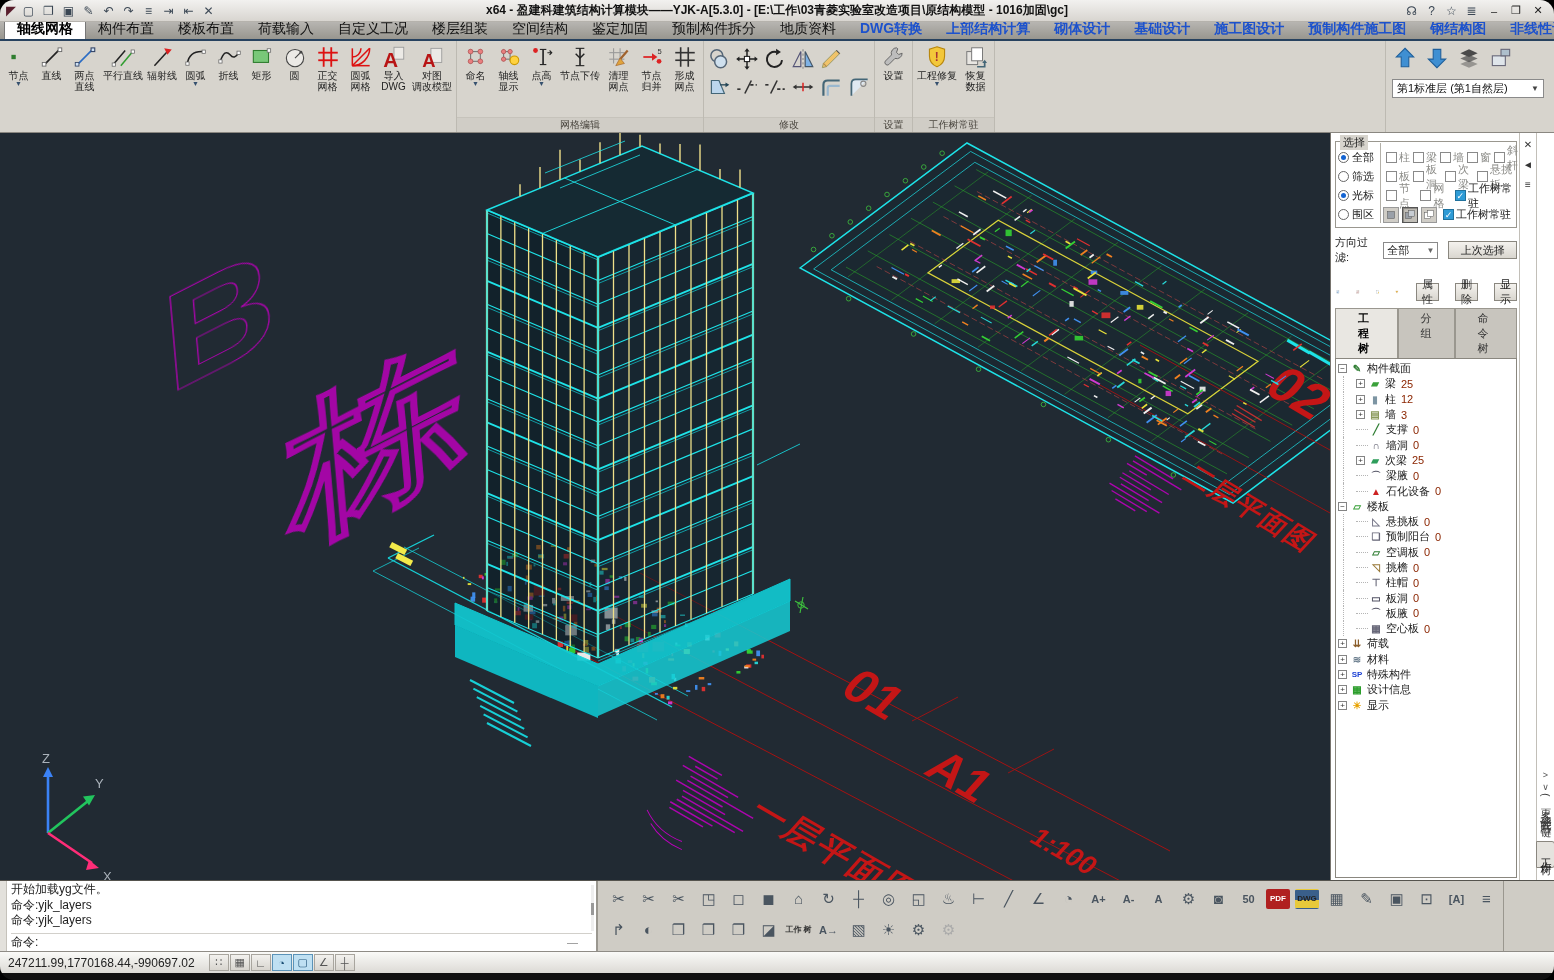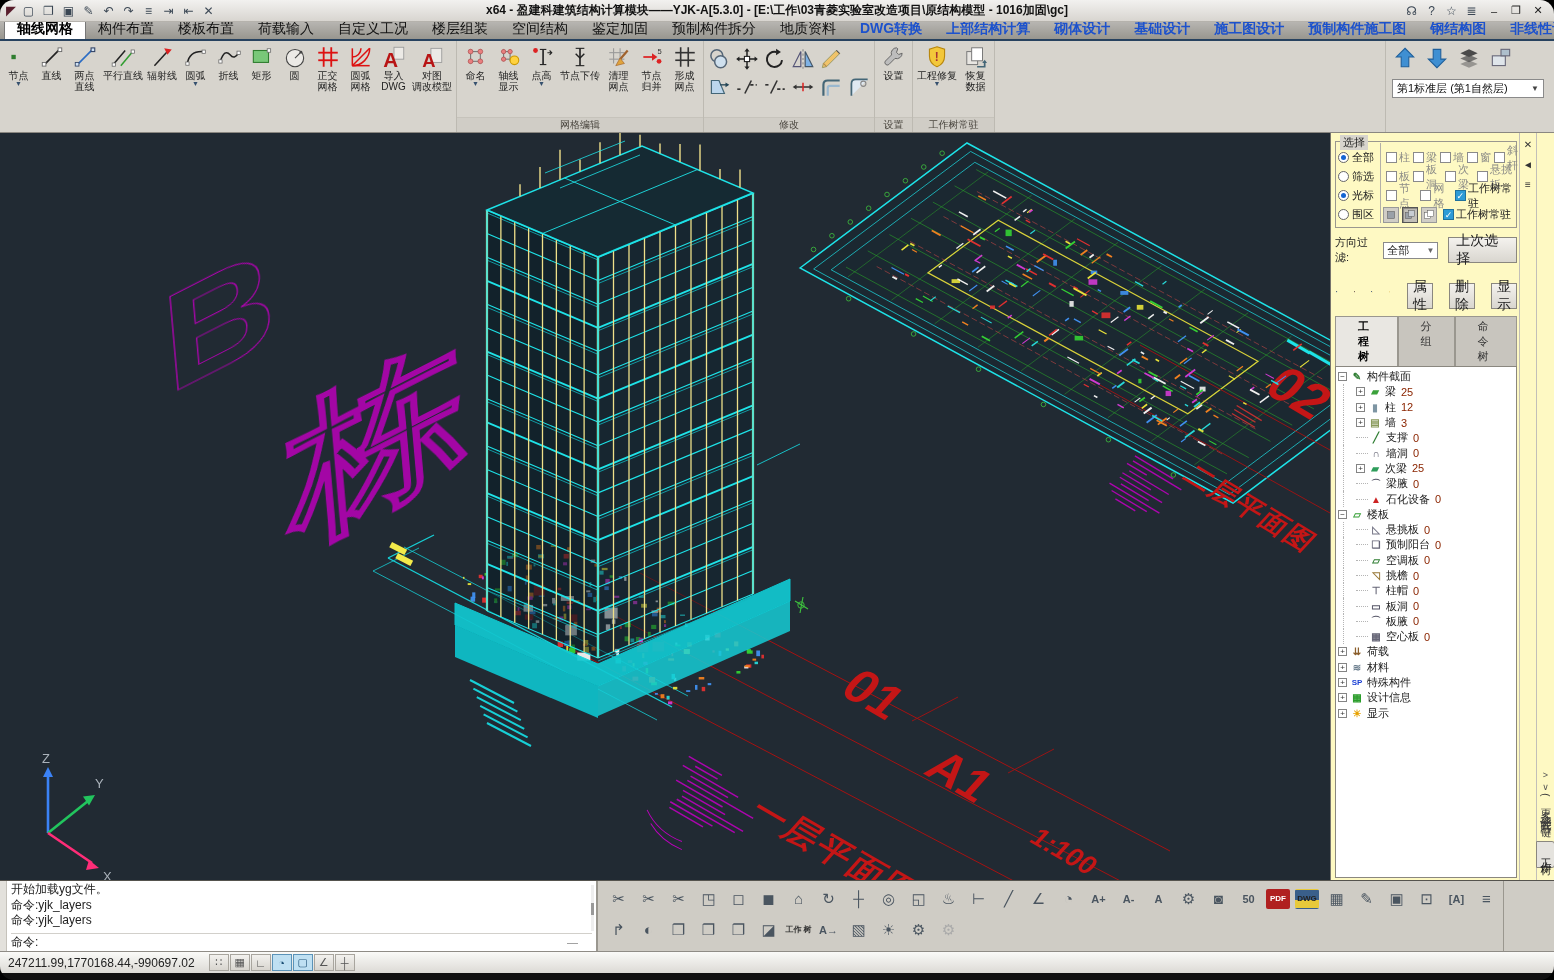--- a/index.html
+++ b/index.html
@@ -34,39 +34,39 @@
   .sbtn svg{width:100%;height:100%;}
   .ribbon-right{margin-left:auto;display:flex;flex-direction:column;padding:4px 10px 0 6px;border-left:1px solid #bdbab2;}
   .navrow{display:flex;gap:6px;}
   .navbtn{width:26px;height:26px;}
   .navbtn svg{width:100%;height:100%;}
   .ddl{margin-top:8px;width:152px;height:19px;background:#fff;border:1px solid #8a8a8a;display:flex;align-items:center;font-size:11px;padding:0 4px;color:#111;}
   .ddl .caret{margin-left:auto;font-size:8px;color:#444;}
   
   .workspace{position:relative;height:747px;background:#212a33;}
   #cad{position:absolute;left:0;top:0;}
-  .rpanel{position:absolute;top:0;right:0;bottom:0;width:224px;display:flex;background:#fef9c3;border-left:1px solid #76736d;}
+  .rpanel{position:absolute;top:0;right:0;bottom:0;width:224px;display:flex;background:#ffffff;border-left:1px solid #76736d;}
   .rp-main{width:188px;padding:3px 2px 2px 4px;display:flex;flex-direction:column;}
   .selbox{border:1px solid #9a978f;position:relative;padding:6px 2px 3px;margin-top:5px;}
   .selbox .legend{position:absolute;top:-7px;left:4px;background:#d7d4cd;font-size:11px;padding:0 3px;color:#222;}
   .selrow{display:flex;align-items:center;height:19px;font-size:11px;color:#222;}
   .radcol{width:42px;display:flex;align-items:center;flex:none;}
   .chkcol{display:flex;align-items:center;border-left:1px solid #b3b0a8;padding-left:2px;flex:1;min-width:0;}
   .rd{width:11px;height:11px;border-radius:50%;border:1px solid #666;background:#fff;margin-right:3px;position:relative;flex:none;}
   .rd.on::after{content:"";position:absolute;left:2px;top:2px;width:5px;height:5px;border-radius:50%;background:#1464d2;}
   .cb{width:11px;height:11px;border:1px solid #8a8a8a;background:#fff;margin:0 2px 0 3px;font-size:9px;line-height:10px;text-align:center;color:#fff;flex:none;}
   .cb.on{background:#2e9bd6;border-color:#20719c;}
   .gray{color:#8b8b87;}
   .modebtn{width:16px;height:16px;border:1px solid #999;background:#d0cdc6;margin-right:3px;padding:1px;}
   .modebtn svg{width:100%;height:100%;}
   .modebtn.pressed{border-color:#555;background:#c2bfb8;box-shadow:inset 1px 1px 1px rgba(0,0,0,.3);}
   .dirrow{display:flex;align-items:center;margin-top:7px;font-size:11px;color:#222;}
   .dirddl{width:58px;height:17px;background:#fff;border:1px solid #8a8a8a;display:flex;align-items:center;font-size:11px;padding:0 3px;margin-left:4px;}
   .dirddl .caret{margin-left:auto;font-size:8px;color:#666;}
-  .pbtn{height:26px;border:1px solid #8a877f;background:linear-gradient(#f4f2ee,#d9d6cf);font-size:14px;padding:0 7px;display:flex;align-items:center;color:#222;}
+  .pbtn{height:18px;border:1px solid #8a877f;background:linear-gradient(#f4f2ee,#d9d6cf);font-size:11px;padding:0 7px;display:flex;align-items:center;color:#222;}
   .lastsel{margin-left:10px;width:72px;justify-content:center;}
   .toolrow{display:flex;align-items:flex-start;gap:14px;margin-top:18px;}
   .ptool{width:18px;height:18px;border:1px solid transparent;}
   .ptool svg{width:100%;height:100%;}
   .toolrow .pbtn{margin-left:2px;padding:0 5px;}
   .treetabs{display:flex;margin-top:7px;}
   .ttab{font-size:11px;padding:2px 22px;border:1px solid #9a978f;border-bottom:none;background:#c8c5be;color:#333;}
   .ttab.active{background:#e9e7e2;font-weight:bold;color:#000;}
   .treebox{flex:1;border:1px solid #8a877f;background:#fff;overflow:hidden;padding:2px 0 0 2px;}
   .trow{display:flex;align-items:center;height:15.3px;font-size:11px;color:#1a1a1a;white-space:nowrap;}

